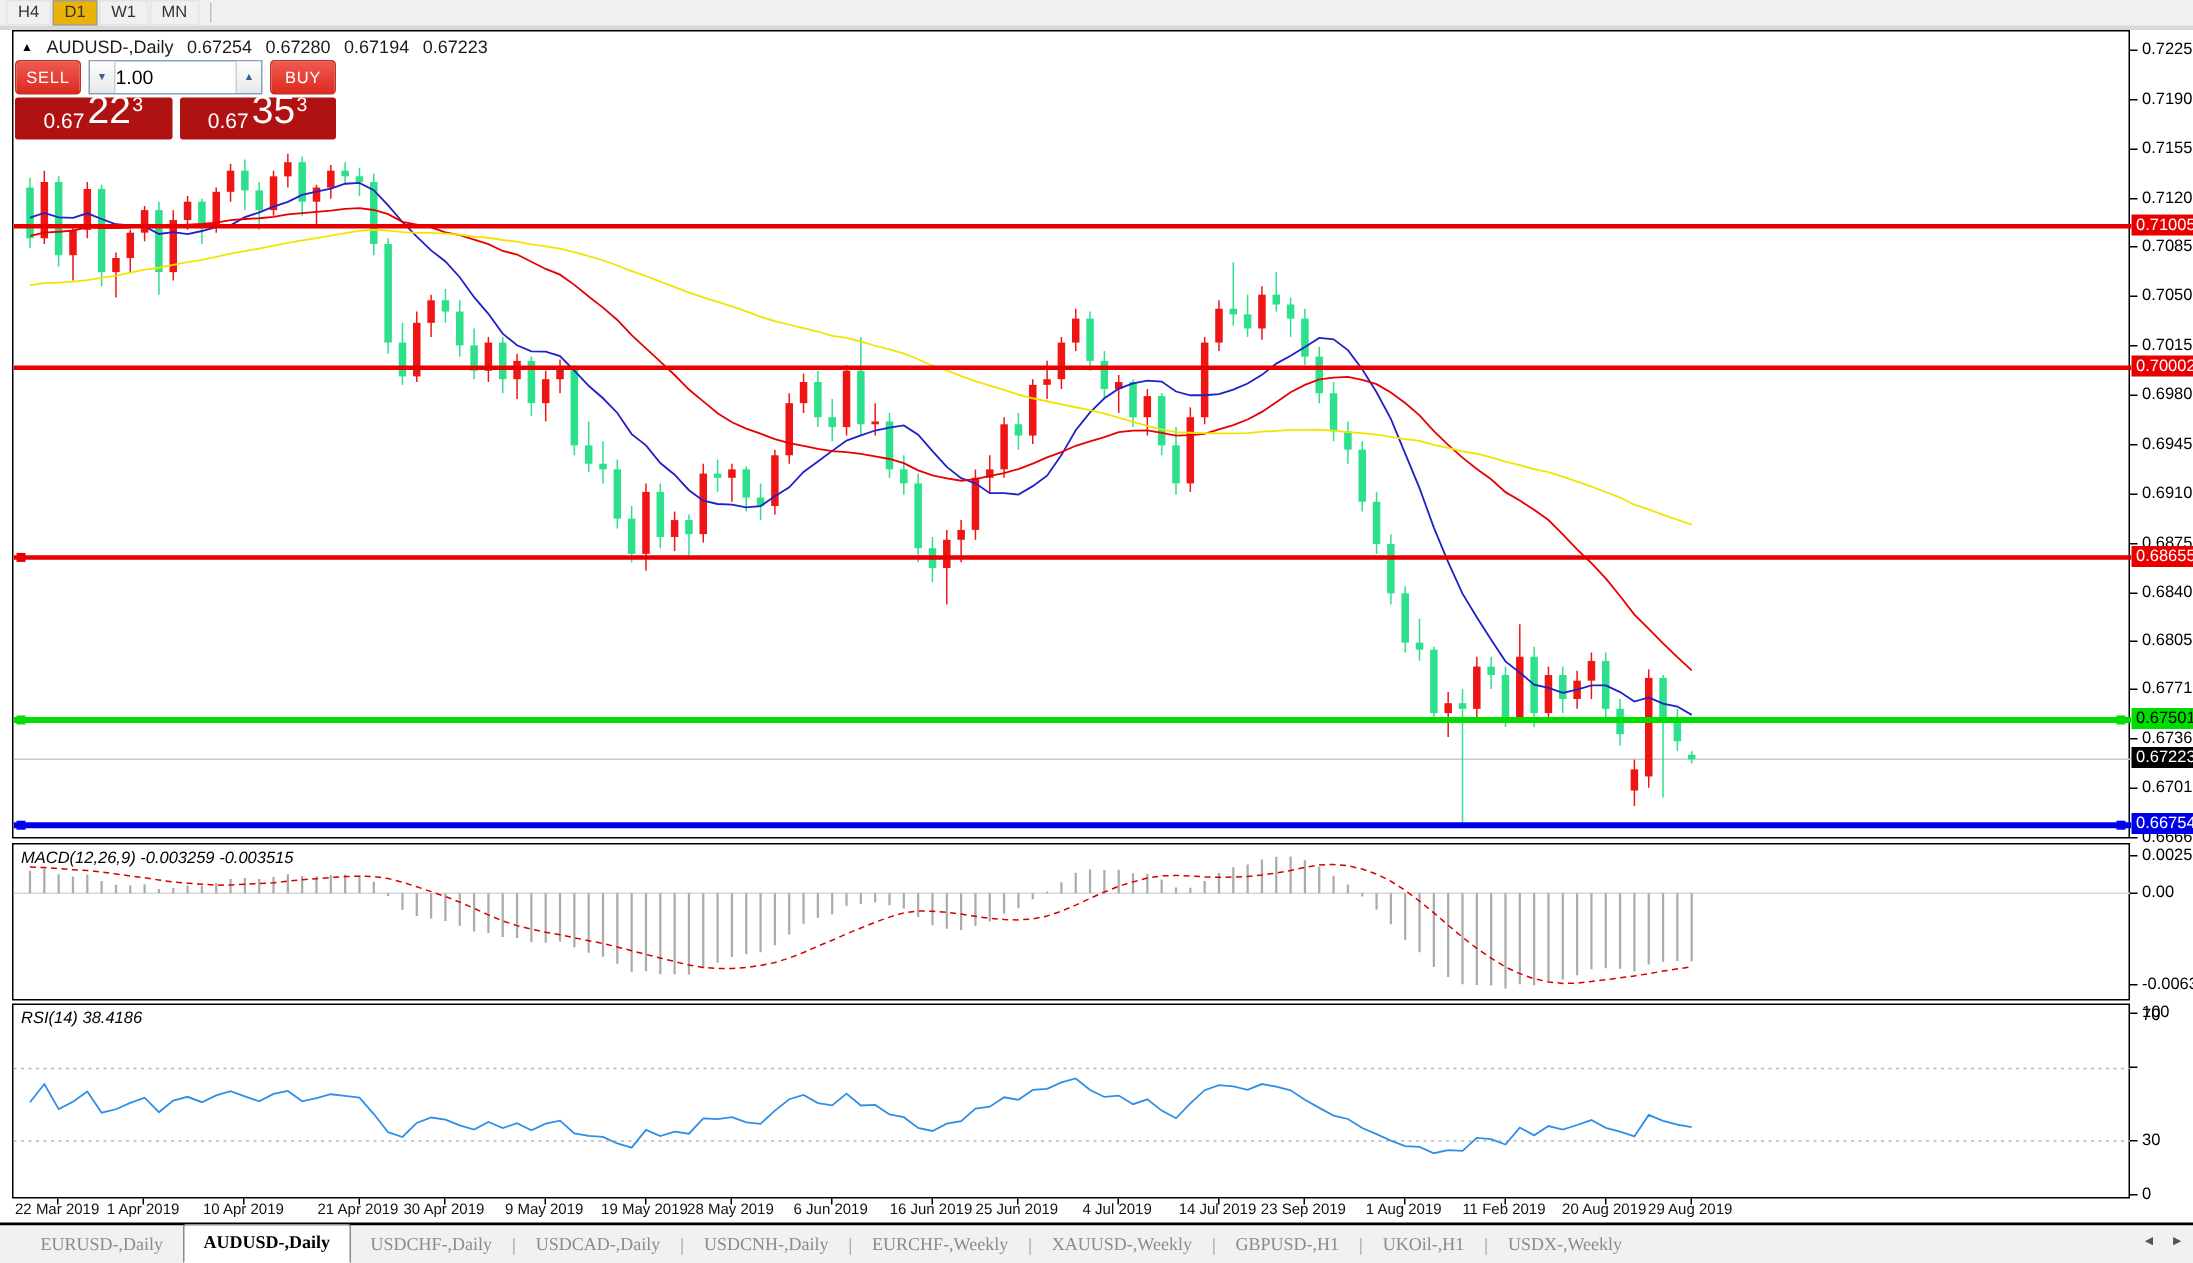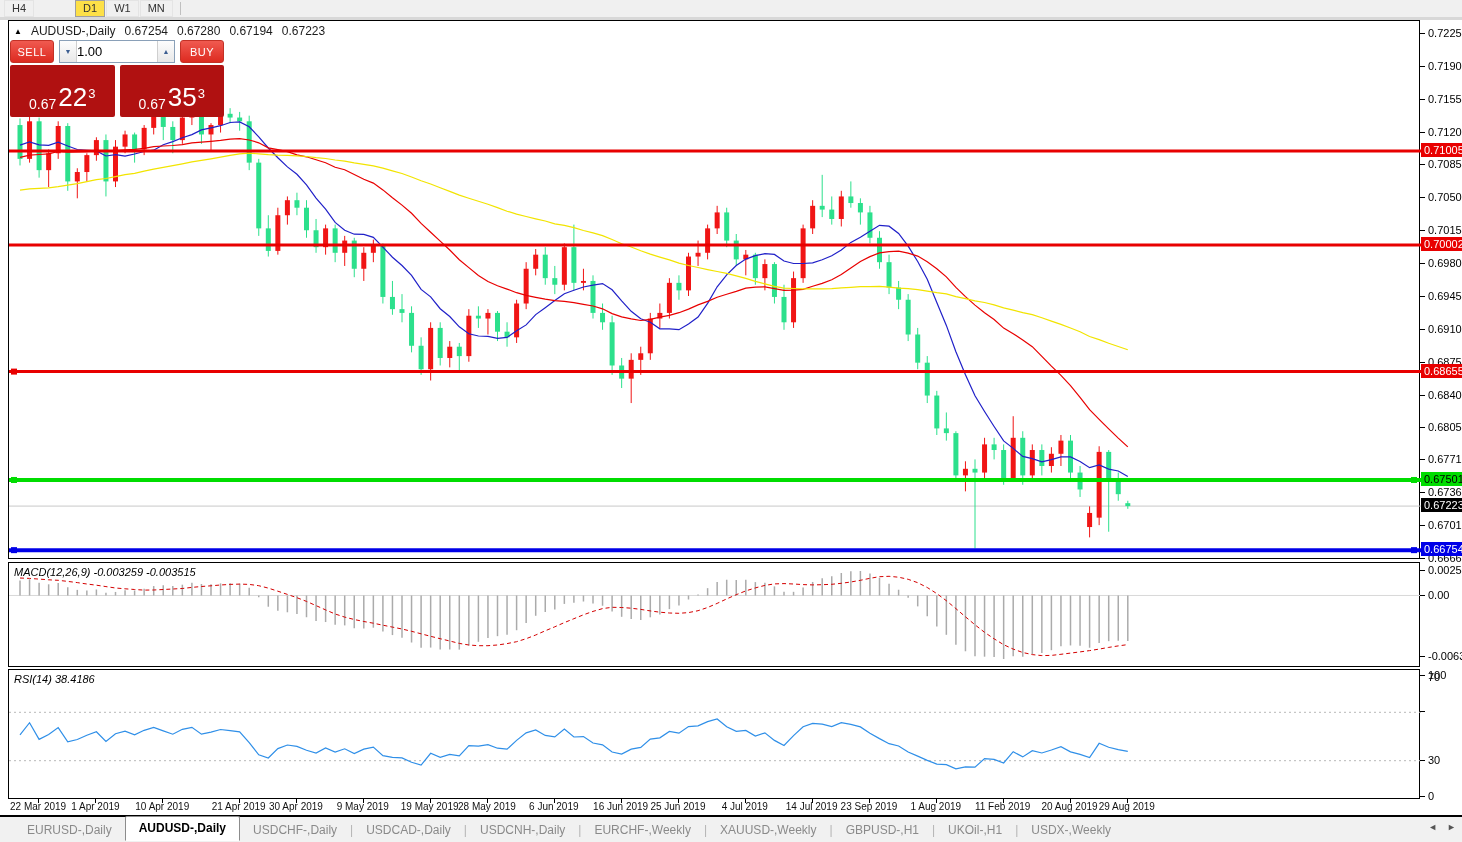--- a/index.html
+++ b/index.html
@@ -5,21 +5,21 @@
   html,body{margin:0;padding:0;}
   body{width:1462px;height:842px;overflow:hidden;background:#fff;
        font-family:"Liberation Sans",sans-serif;-webkit-font-smoothing:antialiased;}
   #app{position:relative;width:1462px;height:842px;background:#fff;}
 
   
   .toolbar{position:absolute;left:0;top:0;width:1462px;height:17px;background:#f0f0f0;
            border-bottom:3px solid #d8d8d8;display:flex;align-items:center;padding-left:4px;box-sizing:content-box;}
   .tf-btn{height:15px;line-height:15px;padding:0 7px;font-size:11px;color:#333;margin-right:1px;
           border:1px solid #e4e4e4;background:#f0f0f0;cursor:default;}
-  .tf-btn.active{background:#fde047;border:1px solid #9f9f9f;margin-left:40px;}
+  .tf-btn.active{background:#eab308;border:1px solid #9f9f9f;}
   .tb-sep{width:1px;height:13px;background:#c0c0c0;margin:0 6px;}
 
   
   .panel{position:absolute;left:8px;width:1412px;border:1px solid #000;background:#fff;box-sizing:border-box;}
   #main-panel{top:20px;height:539px;}
   #macd-panel{top:562px;height:105px;}
   #rsi-panel{top:669px;height:130px;}
   .panel svg{position:absolute;left:0;top:0;}
 
   .chart-title{position:absolute;left:14px;top:24px;font-size:12px;color:#1c1c1c;display:flex;gap:9px;align-items:center;z-index:6;}
@@ -39,31 +39,31 @@
   .trade{position:absolute;left:10px;top:40px;z-index:7;width:214px;}
   .trade-row1{display:flex;align-items:stretch;height:23px;gap:5px;}
   .tbtn{flex:0 0 44px;border-radius:3px;color:#fff;font-size:11px;letter-spacing:.5px;text-align:center;
         line-height:23px;background:linear-gradient(#f05a50,#dd2a20);border:1px solid #c33126;box-sizing:border-box;}
   .spinner{flex:1;display:flex;border:1px solid #8aa0b8;background:#fff;box-sizing:border-box;}
   .spin-btn{width:16px;background:linear-gradient(#fdfdfd,#e8e8e8);border:0;display:flex;align-items:center;justify-content:center;
             font-size:7px;color:#3c5e91;}
   .spin-btn.left{border-right:1px solid #cfcfcf;}
   .spin-btn.right{border-left:1px solid #cfcfcf;}
   .spin-val{flex:1;font-size:13px;color:#000;line-height:21px;}
-  .trade-row2{display:flex;gap:5px;margin-top:2px;height:52px;}
+  .trade-row2{display:flex;gap:5px;margin-top:2px;height:28px;}
   .pricebox{flex:1;background:#b01111;border-radius:2px;color:#fff;display:flex;align-items:flex-end;
             justify-content:center;padding-bottom:3px;}
   .pb-small{font-size:14px;line-height:20px;margin-right:2px;}
   .pb-big{font-size:26px;line-height:33px;font-weight:400;}
   .pb-sup{font-size:13px;line-height:13px;margin-bottom:14px;margin-left:1px;}
 
   
   .tabbar{position:absolute;left:0;top:817px;width:1462px;height:25px;background:#f1f1f1;
           display:flex;align-items:center;padding-left:14px;box-sizing:border-box;font-size:12px;}
-  .tab{color:#8a8a8a;padding:3px 13px;white-space:nowrap;}
+  .tab{color:#8a8a8a;padding:3px 13px;white-space:nowrap;font-family:Liberation Serif, serif;}
   .tab.active{background:#fff;color:#000;font-weight:600;border:1px solid #8c8c8c;border-bottom:1px solid #fff;
               border-radius:2px 2px 0 0;margin-top:-2px;padding:4px 13px 5px;}
   .tab-sep{color:#b4b4b4;}
   .tab-scroll{position:absolute;right:6px;top:5px;display:flex;gap:10px;}
   .tab-scroll span{font-size:9px;color:#555;}
 </style>
 </head>
 <body>
 
 <div id="app">

